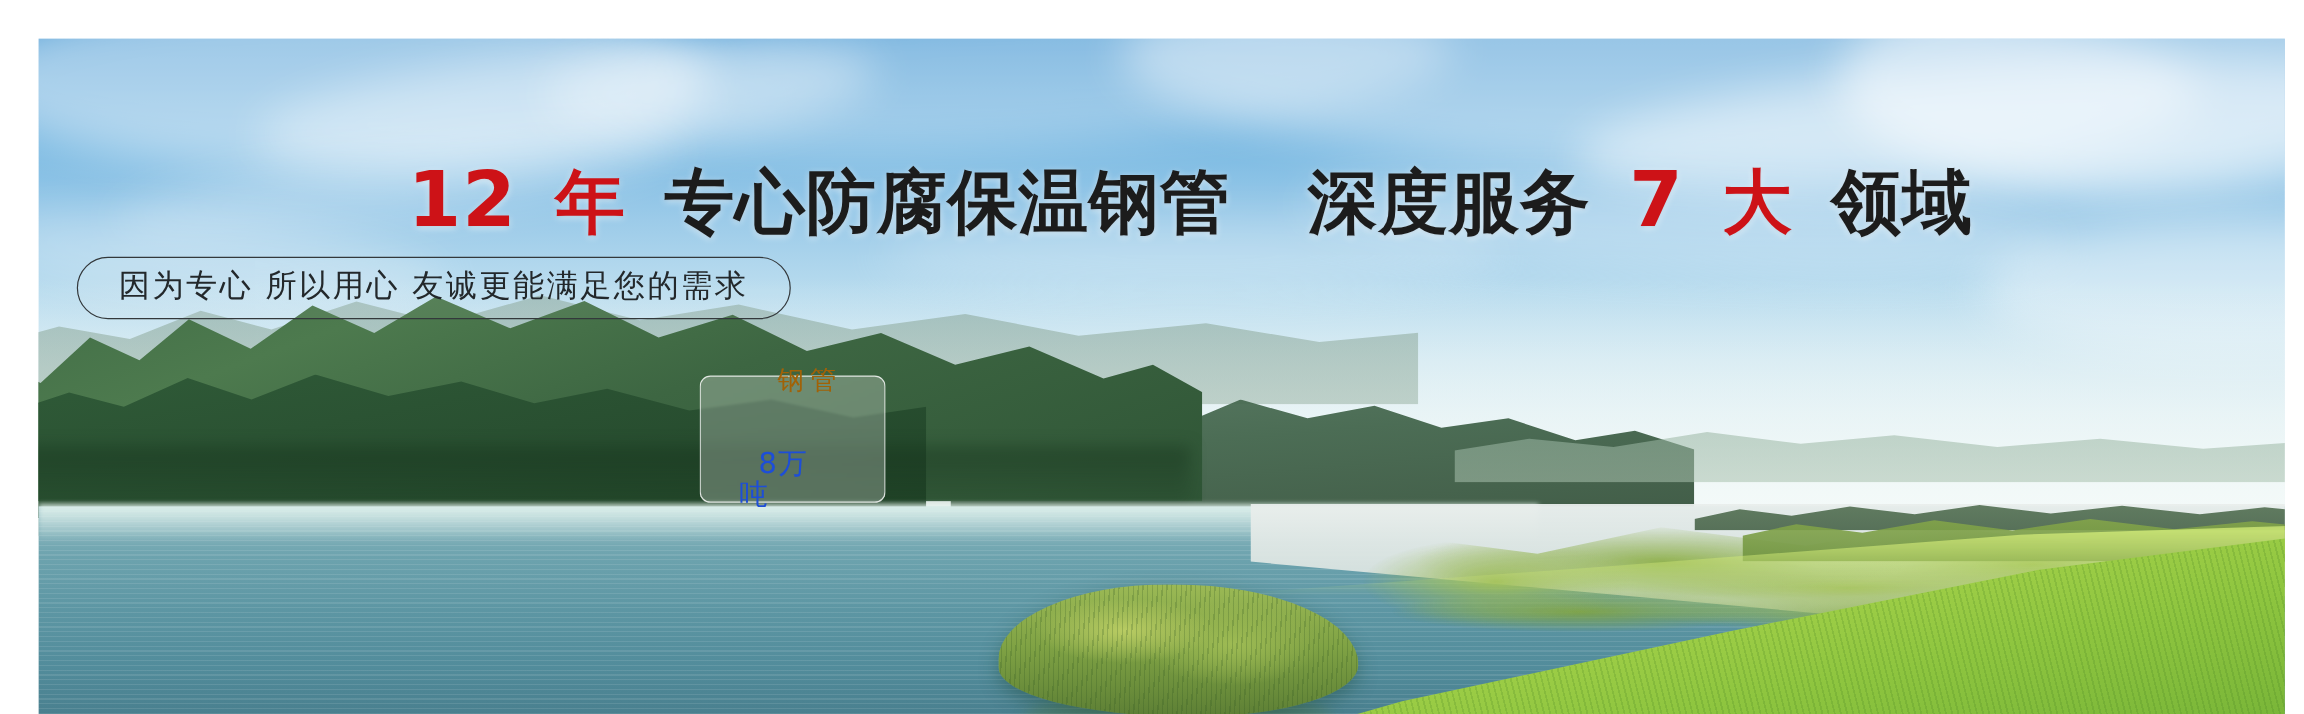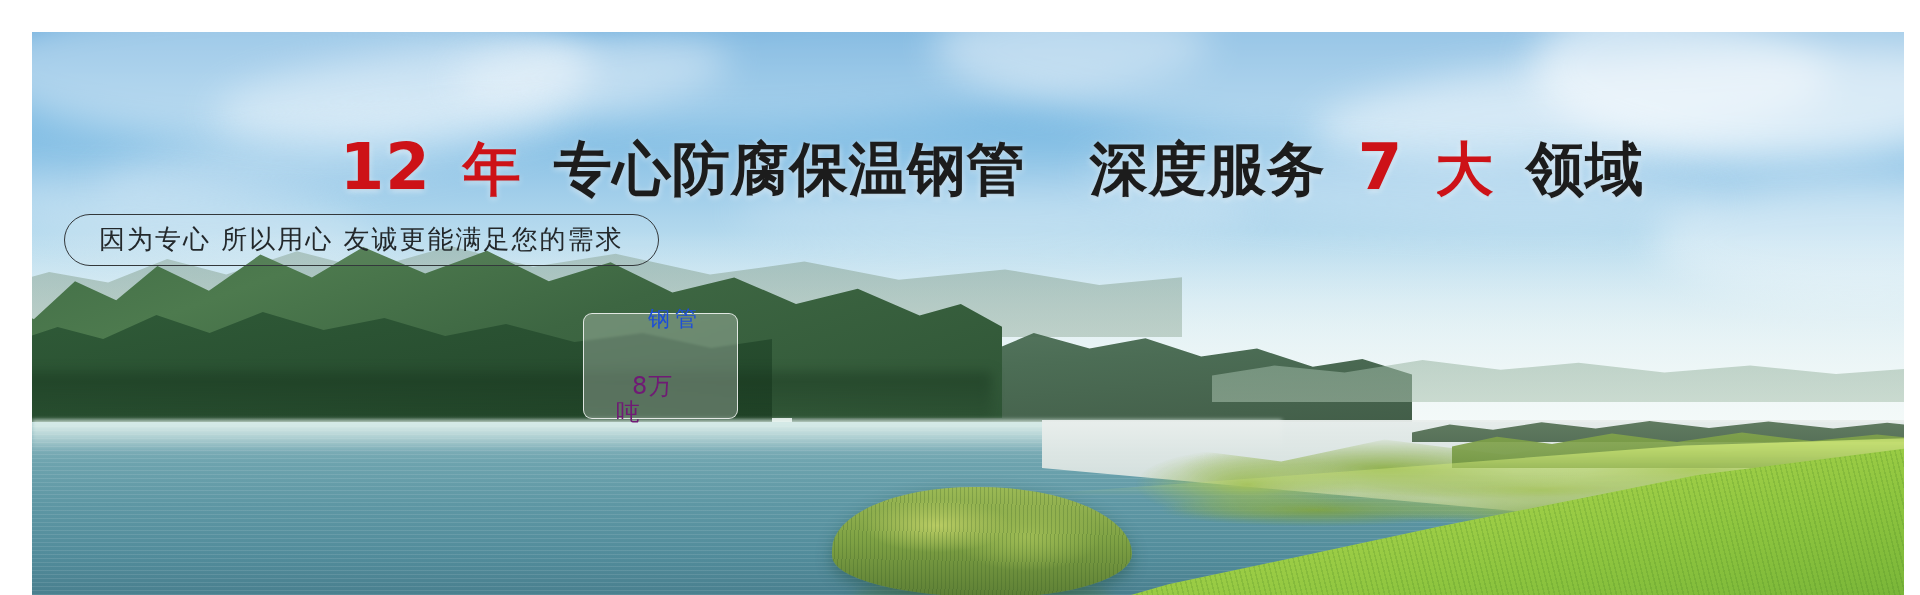--- a/index.html
+++ b/index.html
@@ -240,27 +240,27 @@
     border:1px solid rgba(255,255,255,.80);
     border-radius:9px;
     background:rgba(255,255,255,.26);
     display:flex; flex-direction:column;
     align-items:center; justify-content:center;
     gap:10px;
     backdrop-filter:blur(1px);
   }
   .card-label{
     font-size:22px; line-height:24px;
-    color:#1d4ed8; letter-spacing:5px; text-indent:5px;
-    font-family:Liberation Serif, serif;
+    color:#a16207; letter-spacing:5px; text-indent:5px;
+    font-family:Liberation Mono, monospace;
     margin-left:24px;
   }
   .card-value{
     font-size:24px; line-height:26px;
-    color:#701a75; letter-spacing:1px;
+    color:#1d4ed8; letter-spacing:1px;
     font-family:"DejaVu Sans","Liberation Sans",sans-serif;
   }
   .card-value sup{ font-size:15px; vertical-align:super; }
 </style>
 </head>
 <body>
 
 <div class="banner">
 
   <div class="sky">

